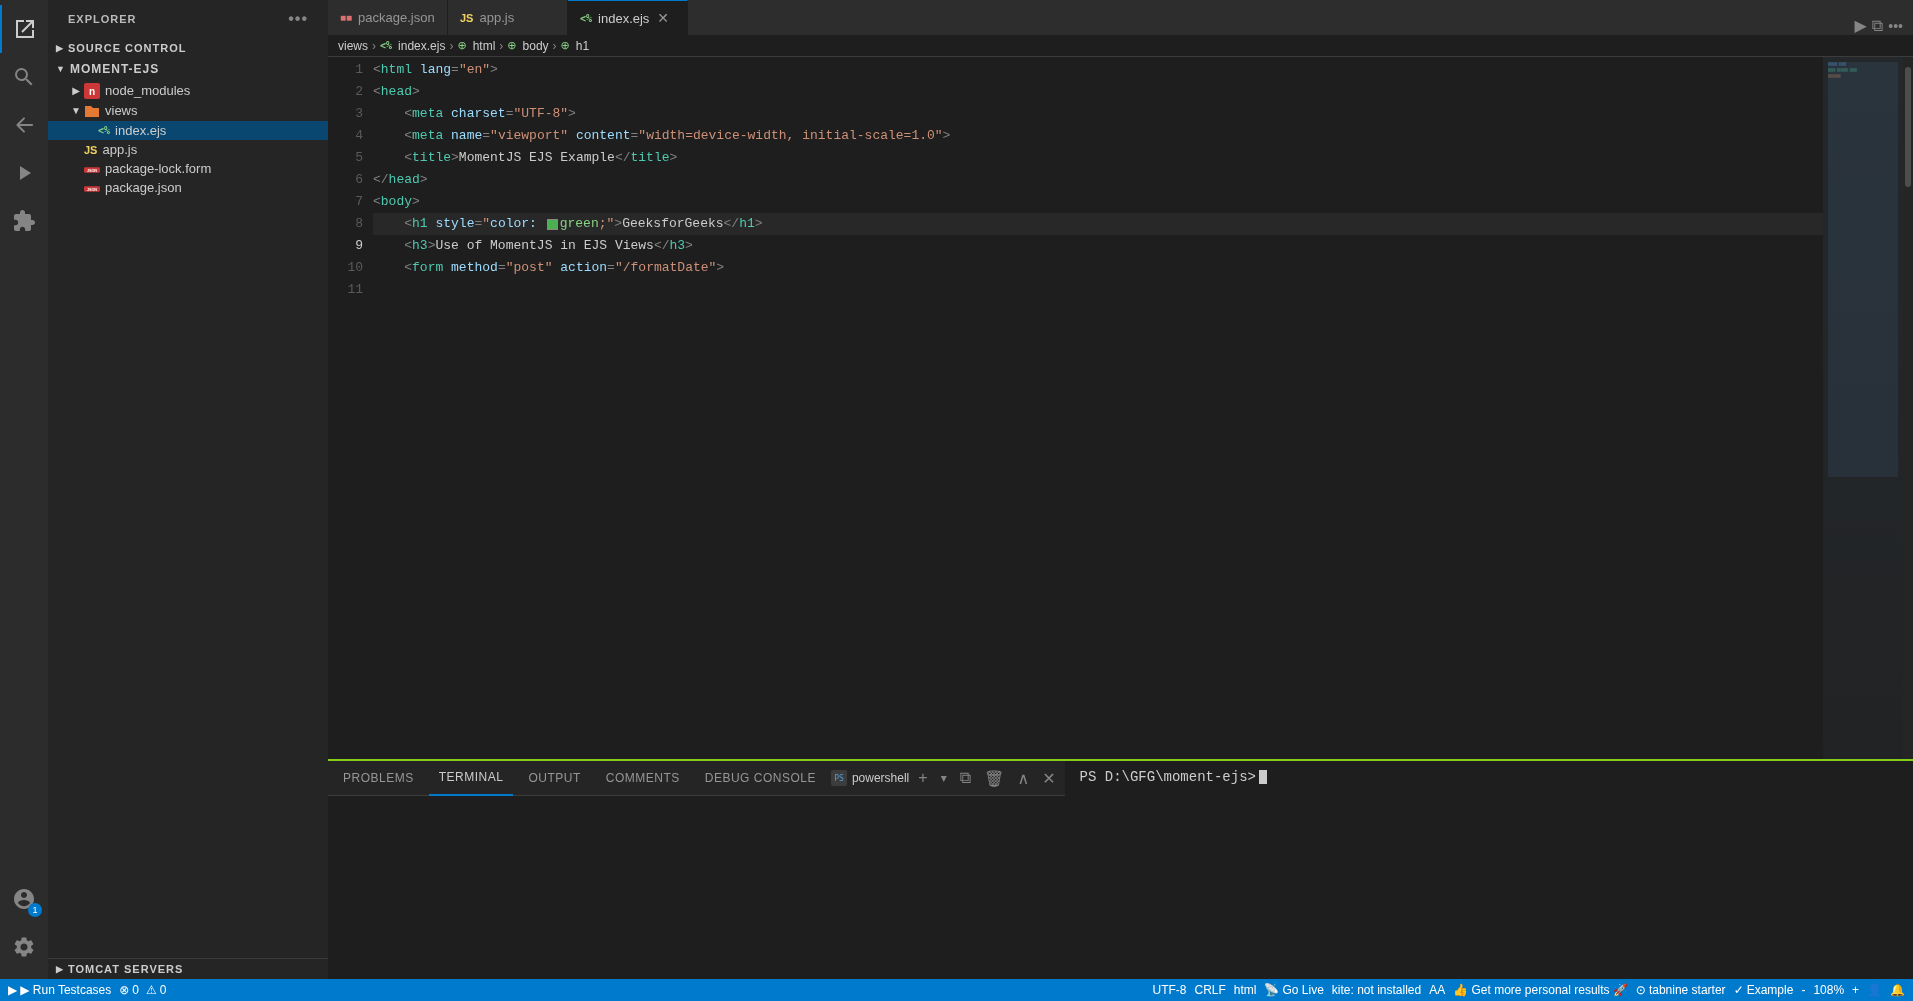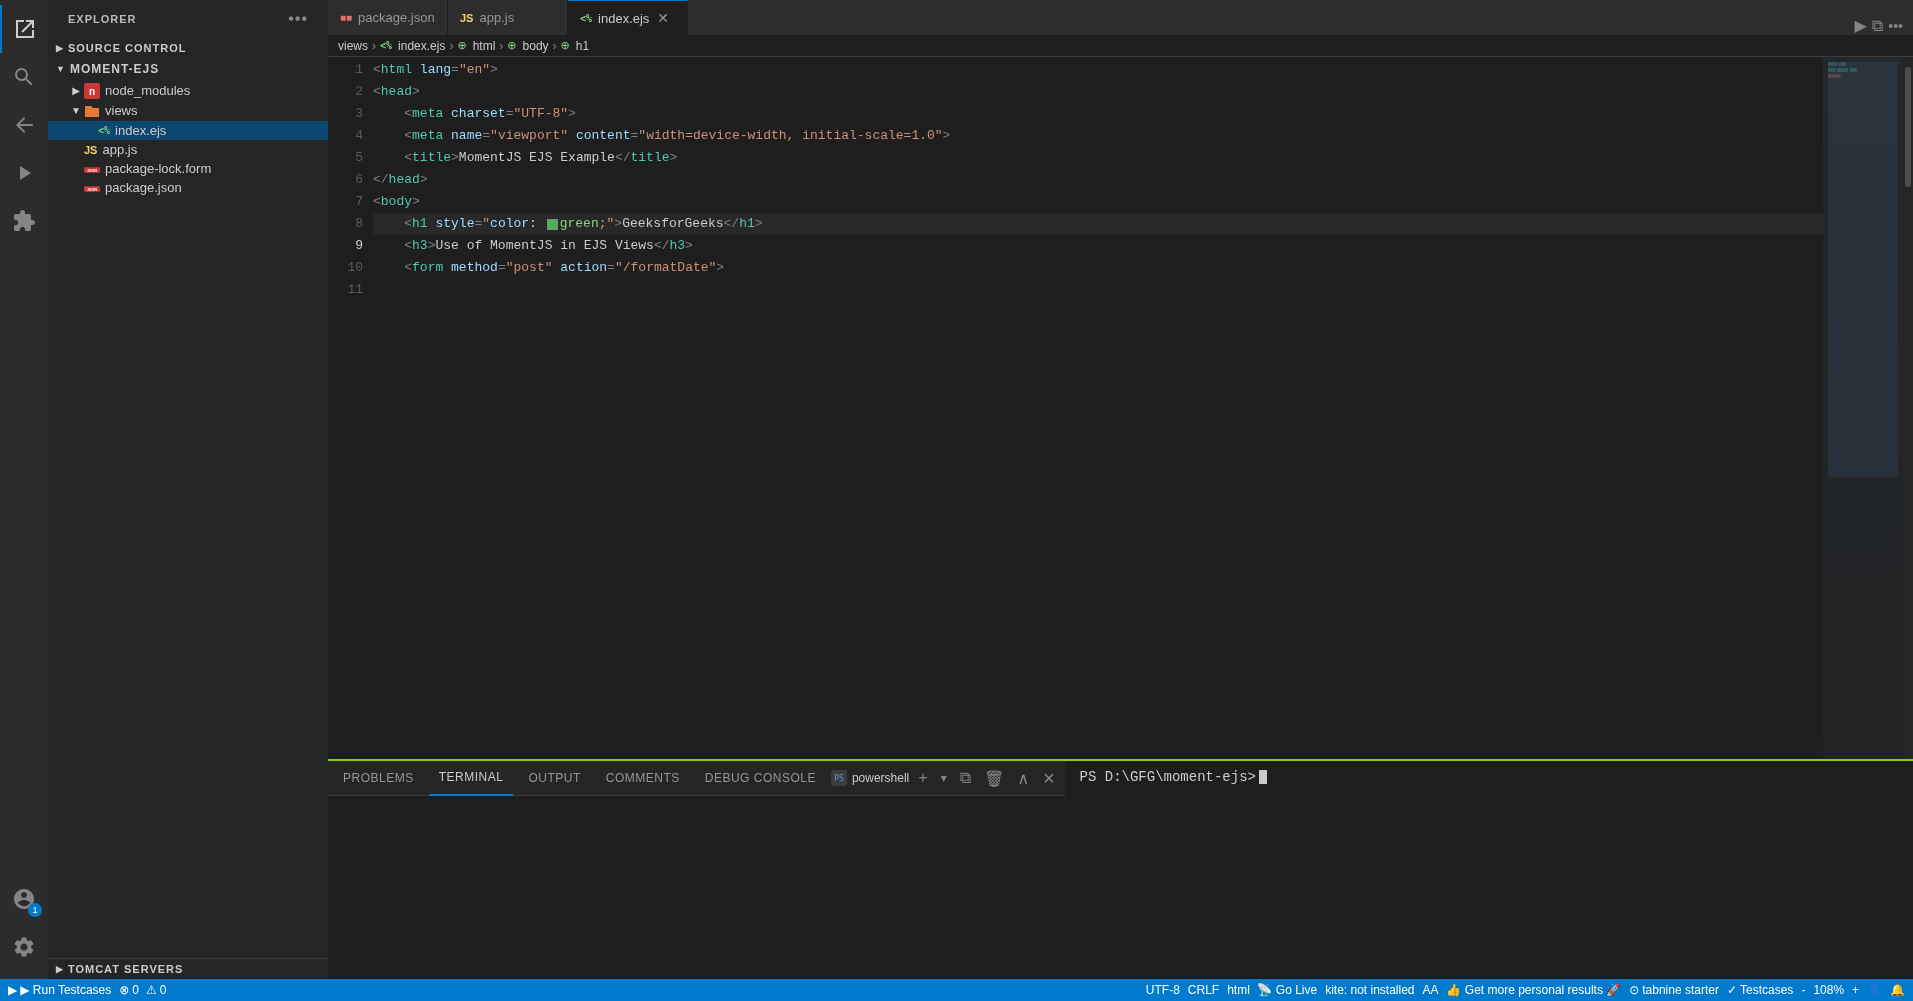--- a/index.html
+++ b/index.html
@@ -711,21 +711,21 @@
     </div>
     <div class="status-item">
       <span>👍 Get more personal results 🚀</span>
     </div>
     <div class="status-item">
       <span>⊙</span>
       <span>tabnine starter</span>
     </div>
     <div class="status-item">
       <span>✓</span>
-      <span>Testcases</span>
+      <span>Example</span>
     </div>
     <div class="status-item">
       <span>-</span>
     </div>
     <div class="status-item">
       <span>108%</span>
     </div>
     <div class="status-item">
       <span>+</span>
     </div>

